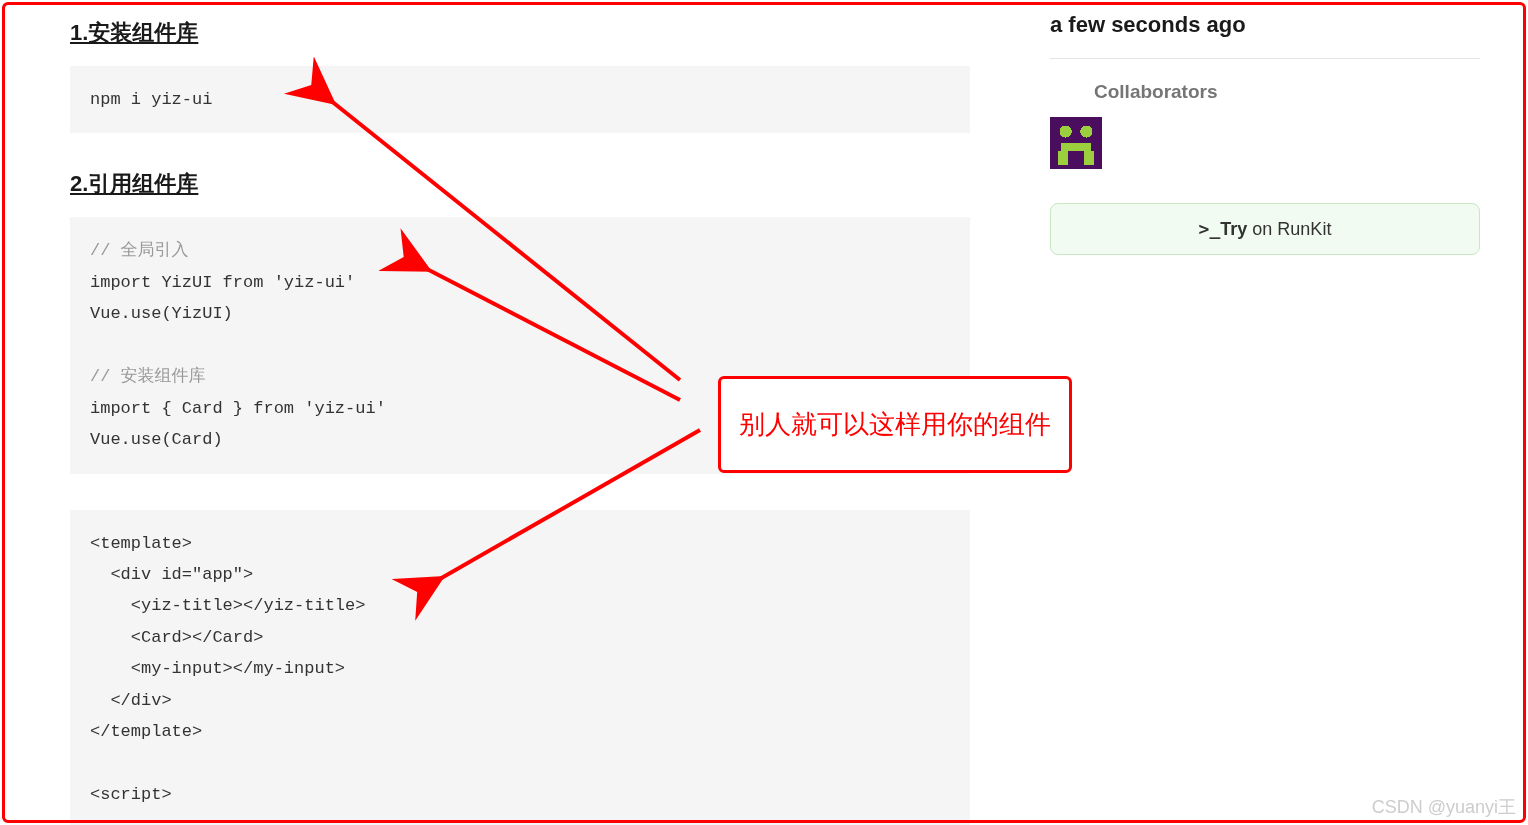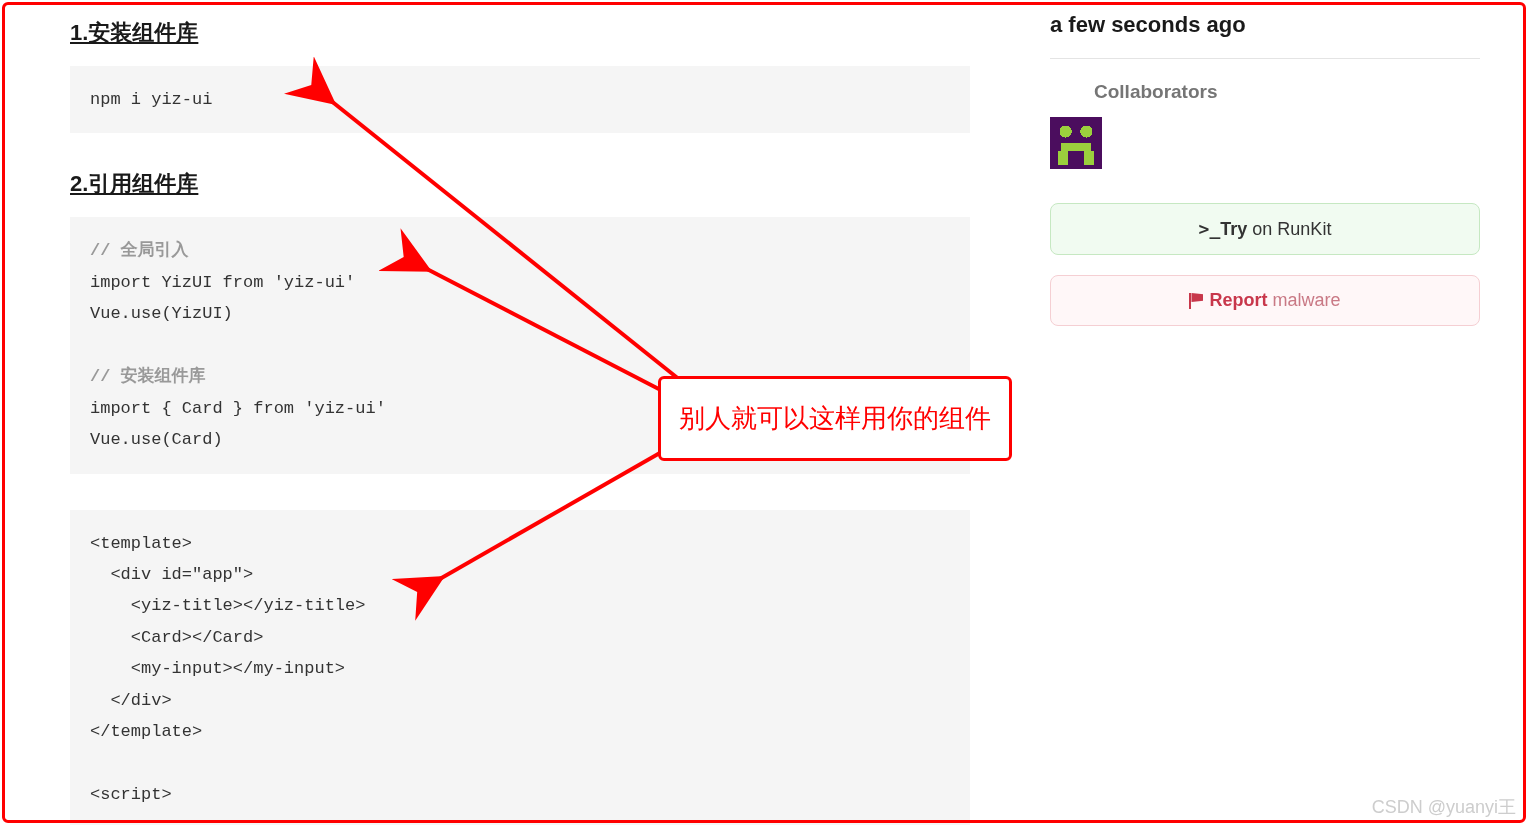--- a/index.html
+++ b/index.html
@@ -36,21 +36,21 @@
     .code-block {
       background: #f5f5f5;
       padding: 18px 20px;
       margin-bottom: 36px;
       font-family: "SFMono-Regular", Consolas, "Liberation Mono", Menlo, monospace;
       font-size: 17px;
       line-height: 1.85;
       color: #333;
       white-space: pre;
     }
-    .code-comment { color: #999; font-weight: bold; }
+    .code-comment { color: #999; }
     .sidebar {
       position: absolute;
       right: 48px;
       top: 0;
       width: 430px;
       padding-top: 12px;
     }
     .sidebar-time {
       font-size: 22px;
       font-weight: 700;
@@ -102,25 +102,25 @@
     .btn-try .bold { font-weight: 700; }
     .btn-report {
       background: #fff7f8;
       border: 1px solid #f5cfd3;
       color: #c8374b;
     }
     .btn-report .bold { font-weight: 700; }
     .btn-report .light { color: #c97985; }
     .annotation-box {
       position: absolute;
-      left: 658px;
+      left: 718px;
       top: 376px;
       border: 3px solid #ff0000;
       border-radius: 6px;
-      padding: 22px 18px;
+      padding: 28px 18px;
       font-size: 26px;
       color: #ff0000;
       background: #fff;
       z-index: 50;
     }
     .arrow-svg {
       position: absolute;
       pointer-events: none;
       z-index: 40;
     }
@@ -192,23 +192,20 @@
 
 <div class="sidebar">
   <div class="sidebar-time">a few seconds ago</div>
   <div class="sidebar-section-title">Collaborators</div>
   <span class="collab-avatar"></span>
 
   <div class="action-btn btn-try">
     <span class="prompt-icon">&gt;_</span><span class="bold">Try</span><span> on RunKit</span>
   </div>
 
-  <div class="action-btn btn-report">
-    <span class="flag-icon"></span><span class="bold">Report</span><span class="light"> malware</span>
-  </div>
 </div>
 
 <div class="annotation-box">
   <span>别人就可以这样用你的组件</span>
 </div>
 
 <svg class="arrow-svg" width="1528" height="825" style="left:0;top:0">
   <defs>
     <marker id="ah" markerWidth="12" markerHeight="12" refX="2" refY="6" orient="auto">
       <path d="M12,0 L0,6 L12,12 L8,6 Z" fill="#ff0000"></path>

